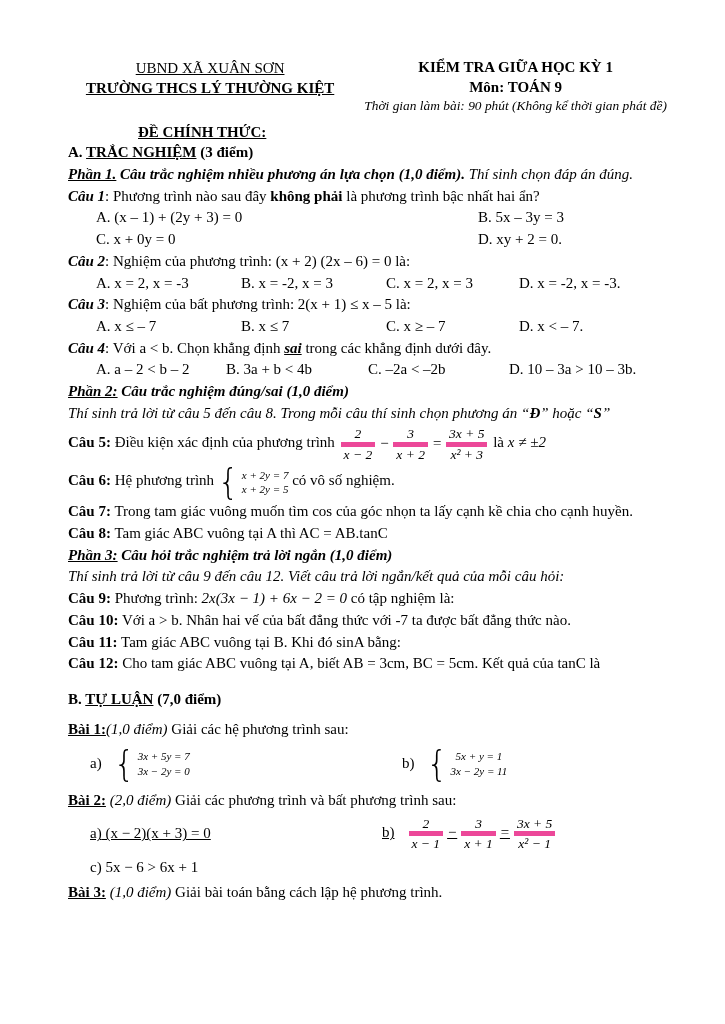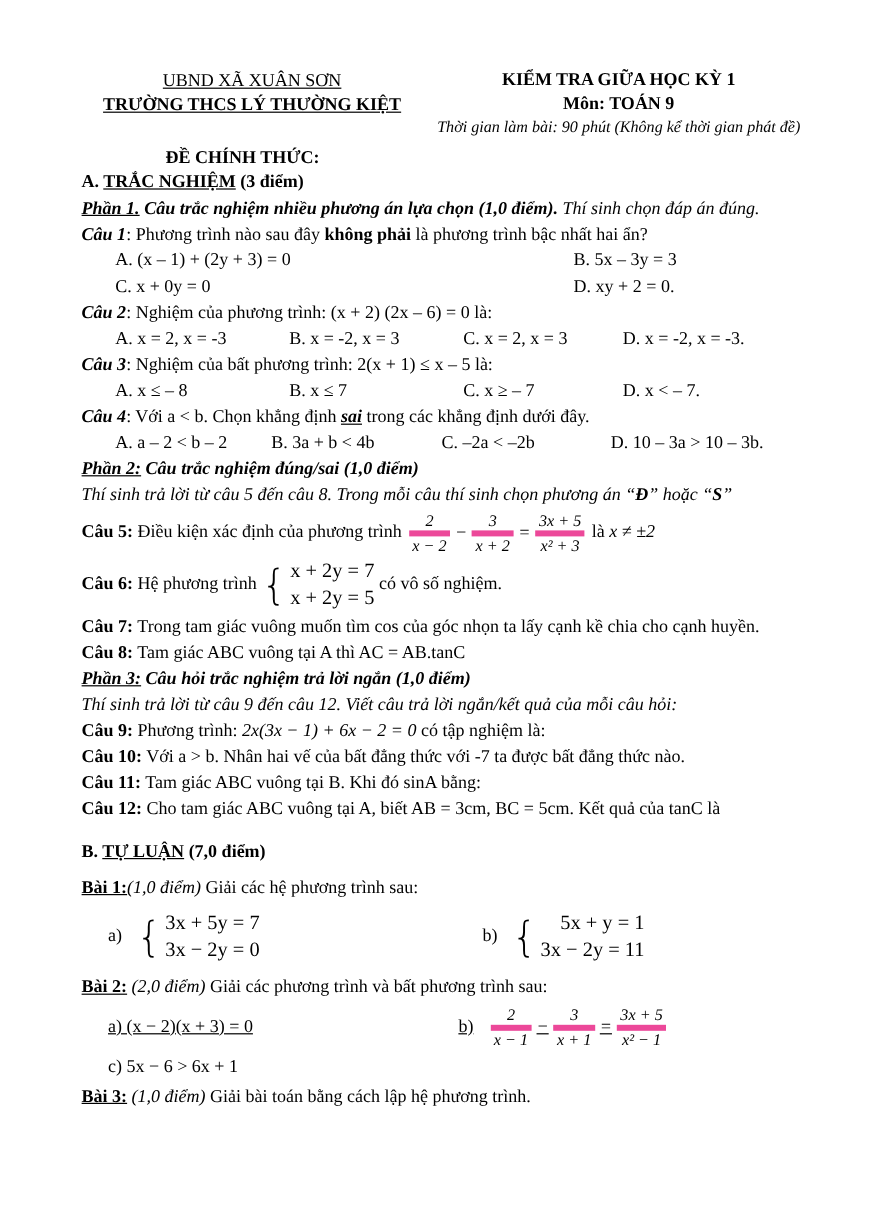--- a/index.html
+++ b/index.html
@@ -14,41 +14,41 @@
   .b  { font-weight: bold; }
   .i  { font-style: italic; }
   .bi { font-weight: bold; font-style: italic; }
   .u  { text-decoration: underline; }
 
   .header { display: flex; justify-content: space-between; align-items: flex-start; }
   .header-left  { width: 300px; text-align: center; line-height: 1.3; padding-top: 1px; text-decoration: underline; }
   .header-right { width: 345px; text-align: center; line-height: 1.3; }
   .dur { font-size: 13.4px; white-space: nowrap; }
 
-  .official { margin: 10px 0 0 70px; font-weight: bold; }
+  .official { margin: 10px 0 0 70px; font-weight: bold; text-decoration: underline; }
 
   .sec-title { margin-top: 17px; font-weight: bold; }
   .line { margin: 1px 0; line-height: 1.38; }
   .opt-row { display: flex; padding-left: 28px; line-height: 1.38; margin: 1px 0; }
   .w2  { width: 382px; }
   .o4  { width: 145px; }
   .o4c { width: 133px; }
 
   .mathline { margin: 3px 0; }
   .frac { display: inline-block; vertical-align: middle; text-align: center;
           font-style: italic; line-height: 1.15; font-size: 13.5px; padding: 0 2px; }
   .frac .num { display: block; padding: 0 3px; }
   .frac .den { display: block; border-top: 5px solid #ec4899; padding: 0 3px; }
   .mop { font-style: italic; padding: 0 2px; }
 
   .sys { display: inline-flex; align-items: center; vertical-align: middle; }
   .brace { font-family: "DejaVu Sans", sans-serif; font-size: 33px; font-weight: 300;
            line-height: 1; transform: scaleY(1.05); }
-  .eqs { display: inline-block; font-size: 17px;
-         line-height: 1.3; padding-left: 3px; text-align: right; }
+  .eqs { display: inline-block; font-style: italic; font-size: 11px;
+         line-height: 1.3; padding-left: 3px; text-align: center; }
   .eqs .eq { display: block; }
 
   .secB { margin-top: 15px; }
   .bai-line { margin-top: 9px; }
   .sysrow { display: flex; align-items: center; padding-left: 22px; margin: 8px 0 10px; }
   .sys-group { display: flex; align-items: center; width: 312px; }
   .slabel { margin-right: 12px; }
   .b2row { display: flex; align-items: center; padding-left: 22px; margin: 5px 0; text-decoration: underline; }
   .b2a { width: 292px; }
   .crow { padding-left: 22px; margin: 4px 0; font-family: Liberation Serif, serif; }
@@ -89,21 +89,21 @@
   <p class="line"><span class="bi">Câu 2</span><span>: Nghiệm của phương trình: (x + 2) (2x – 6) = 0 là:</span></p>
   <div class="opt-row">
     <span class="o4">A. x = 2, x = -3</span>
     <span class="o4">B. x = -2, x = 3</span>
     <span class="o4c">C. x = 2, x = 3</span>
     <span>D. x = -2, x = -3.</span>
   </div>
 
   <p class="line"><span class="bi">Câu 3</span><span>: Nghiệm của bất phương trình: 2(x + 1) ≤ x – 5 là:</span></p>
   <div class="opt-row">
-    <span class="o4">A. x ≤ – 8</span>
+    <span class="o4">A. x ≤ – 7</span>
     <span class="o4">B. x ≤ 7</span>
     <span class="o4c">C. x ≥ – 7</span>
     <span>D. x &lt; – 7.</span>
   </div>
 
   <p class="line"><span class="bi">Câu 4</span><span>: Với a &lt; b. Chọn khẳng định </span><span class="bi u">sai</span><span> trong các khẳng định dưới đây.</span></p>
   <div class="opt-row">
     <span class="o4" style="width:130px">A. a – 2 &lt; b – 2</span>
     <span class="o4" style="width:142px">B. 3a + b &lt; 4b</span>
     <span class="o4c" style="width:141px">C. –2a &lt; –2b</span>

